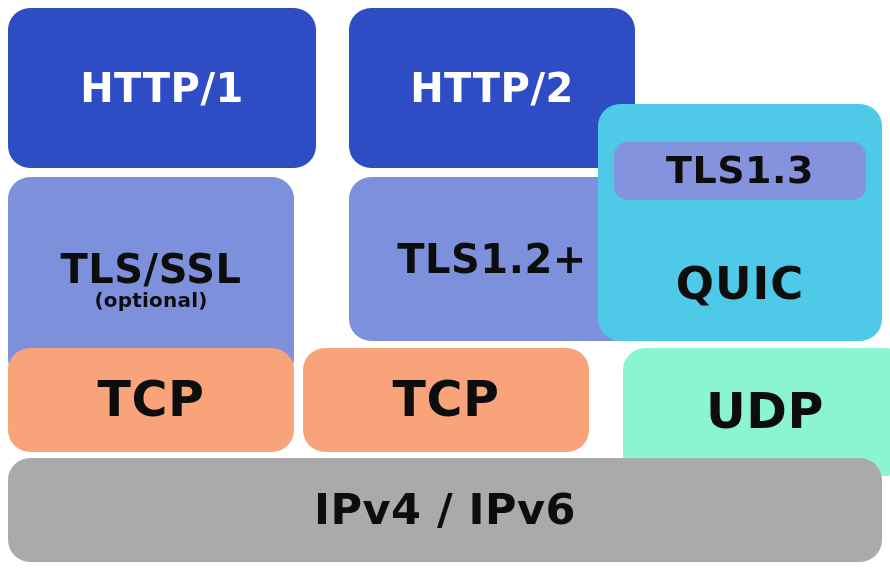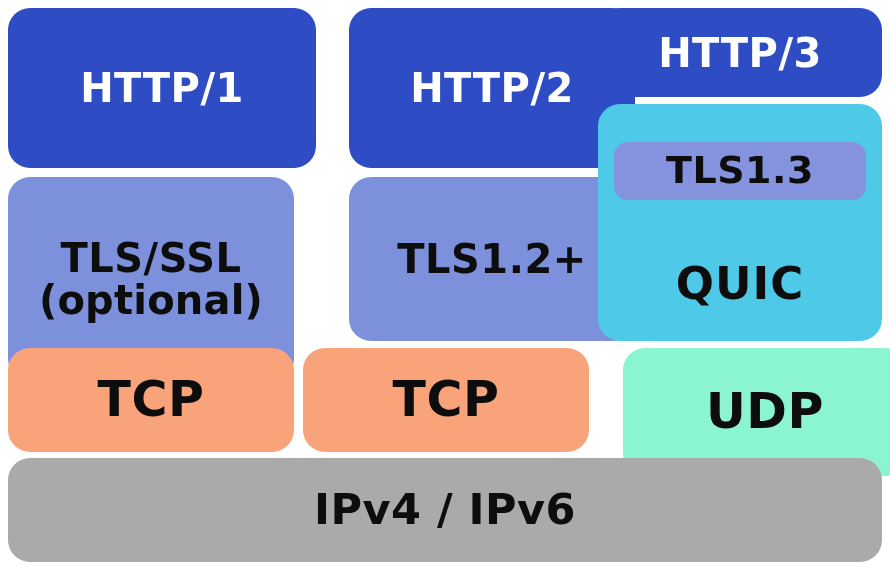--- a/index.html
+++ b/index.html
@@ -27,21 +27,21 @@
   .lbl {
     font-weight: bold;
     color: #0d0d0d;
     line-height: 1.05;
     letter-spacing: 0.5px;
     white-space: nowrap;
   }
   .lbl-light { color: #ffffff; }
   .fs-app { font-size: 40px; }
   .fs-sec { font-size: 40px; }
-  .fs-note { font-size: 40px; letter-spacing: 0.2px; }
+  .fs-note { font-size: 20px; letter-spacing: 0.2px; }
   .fs-tls13 { font-size: 38px; }
   .fs-transport { font-size: 49px; }
   .fs-quic { font-size: 45px; letter-spacing: 1px; }
   .fs-ip { font-size: 43px; }
 
   
   .box-http1   { left: 8px;   top: 8px;   width: 308px; height: 160px; }
   .box-tlsssl  { left: 8px;   top: 177px; width: 286px; height: 204px; }
   .box-tcp1    { left: 8px;   top: 348px; width: 286px; height: 104px; }
   
@@ -80,23 +80,20 @@
   <div class="box box-http2" style="background-color: rgb(46, 77, 197);">
     <span class="lbl lbl-light fs-app">HTTP/2</span>
   </div>
   <div class="box box-tls12" style="background-color: rgb(125, 144, 219); margin-left: 46px;">
     <span class="lbl fs-sec">TLS1.2+</span>
   </div>
   <div class="box box-tcp2" style="background-color: rgb(249, 163, 122);">
     <span class="lbl fs-transport">TCP</span>
   </div>
 
-  <div class="box box-http3" style="background-color: rgb(46, 77, 197);">
-    <span class="lbl lbl-light fs-app">HTTP/3</span>
-  </div>
   <div class="box box-quic" style="background-color: rgb(79, 201, 232);">
     <div class="box box-tls13" style="background-color: rgb(133, 146, 221);">
       <span class="lbl fs-tls13">TLS1.3</span>
     </div>
     <div class="quic-label">
       <span class="lbl fs-quic">QUIC</span>
     </div>
   </div>
   <div class="box box-udp" style="background-color: rgb(139, 245, 211);">
     <span class="lbl fs-transport">UDP</span>

